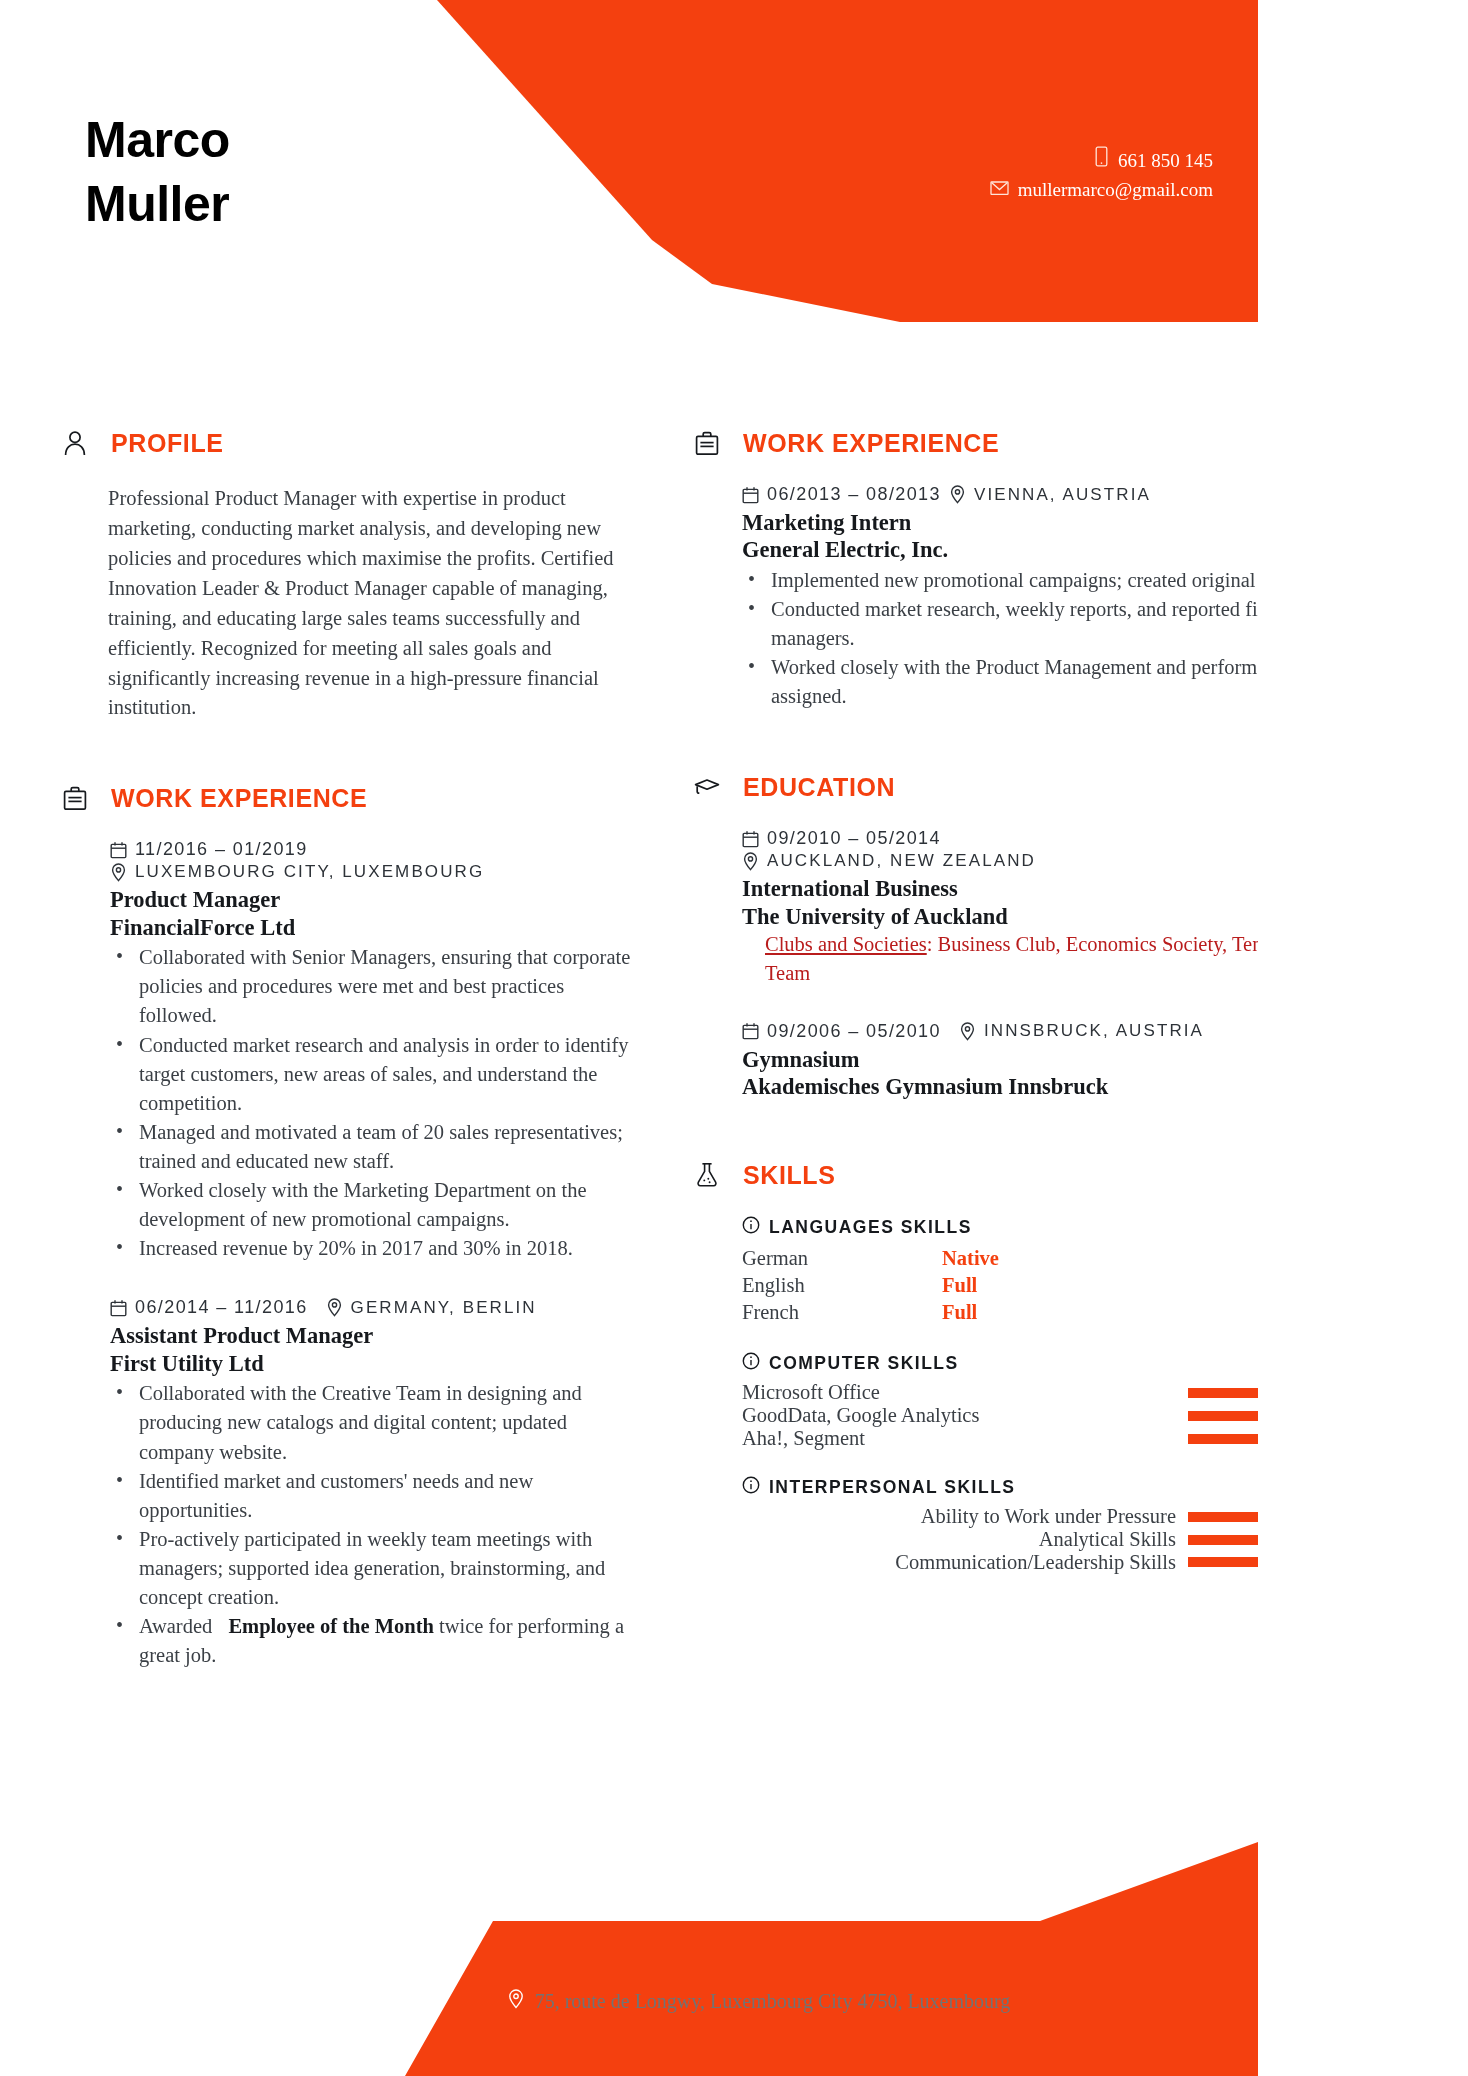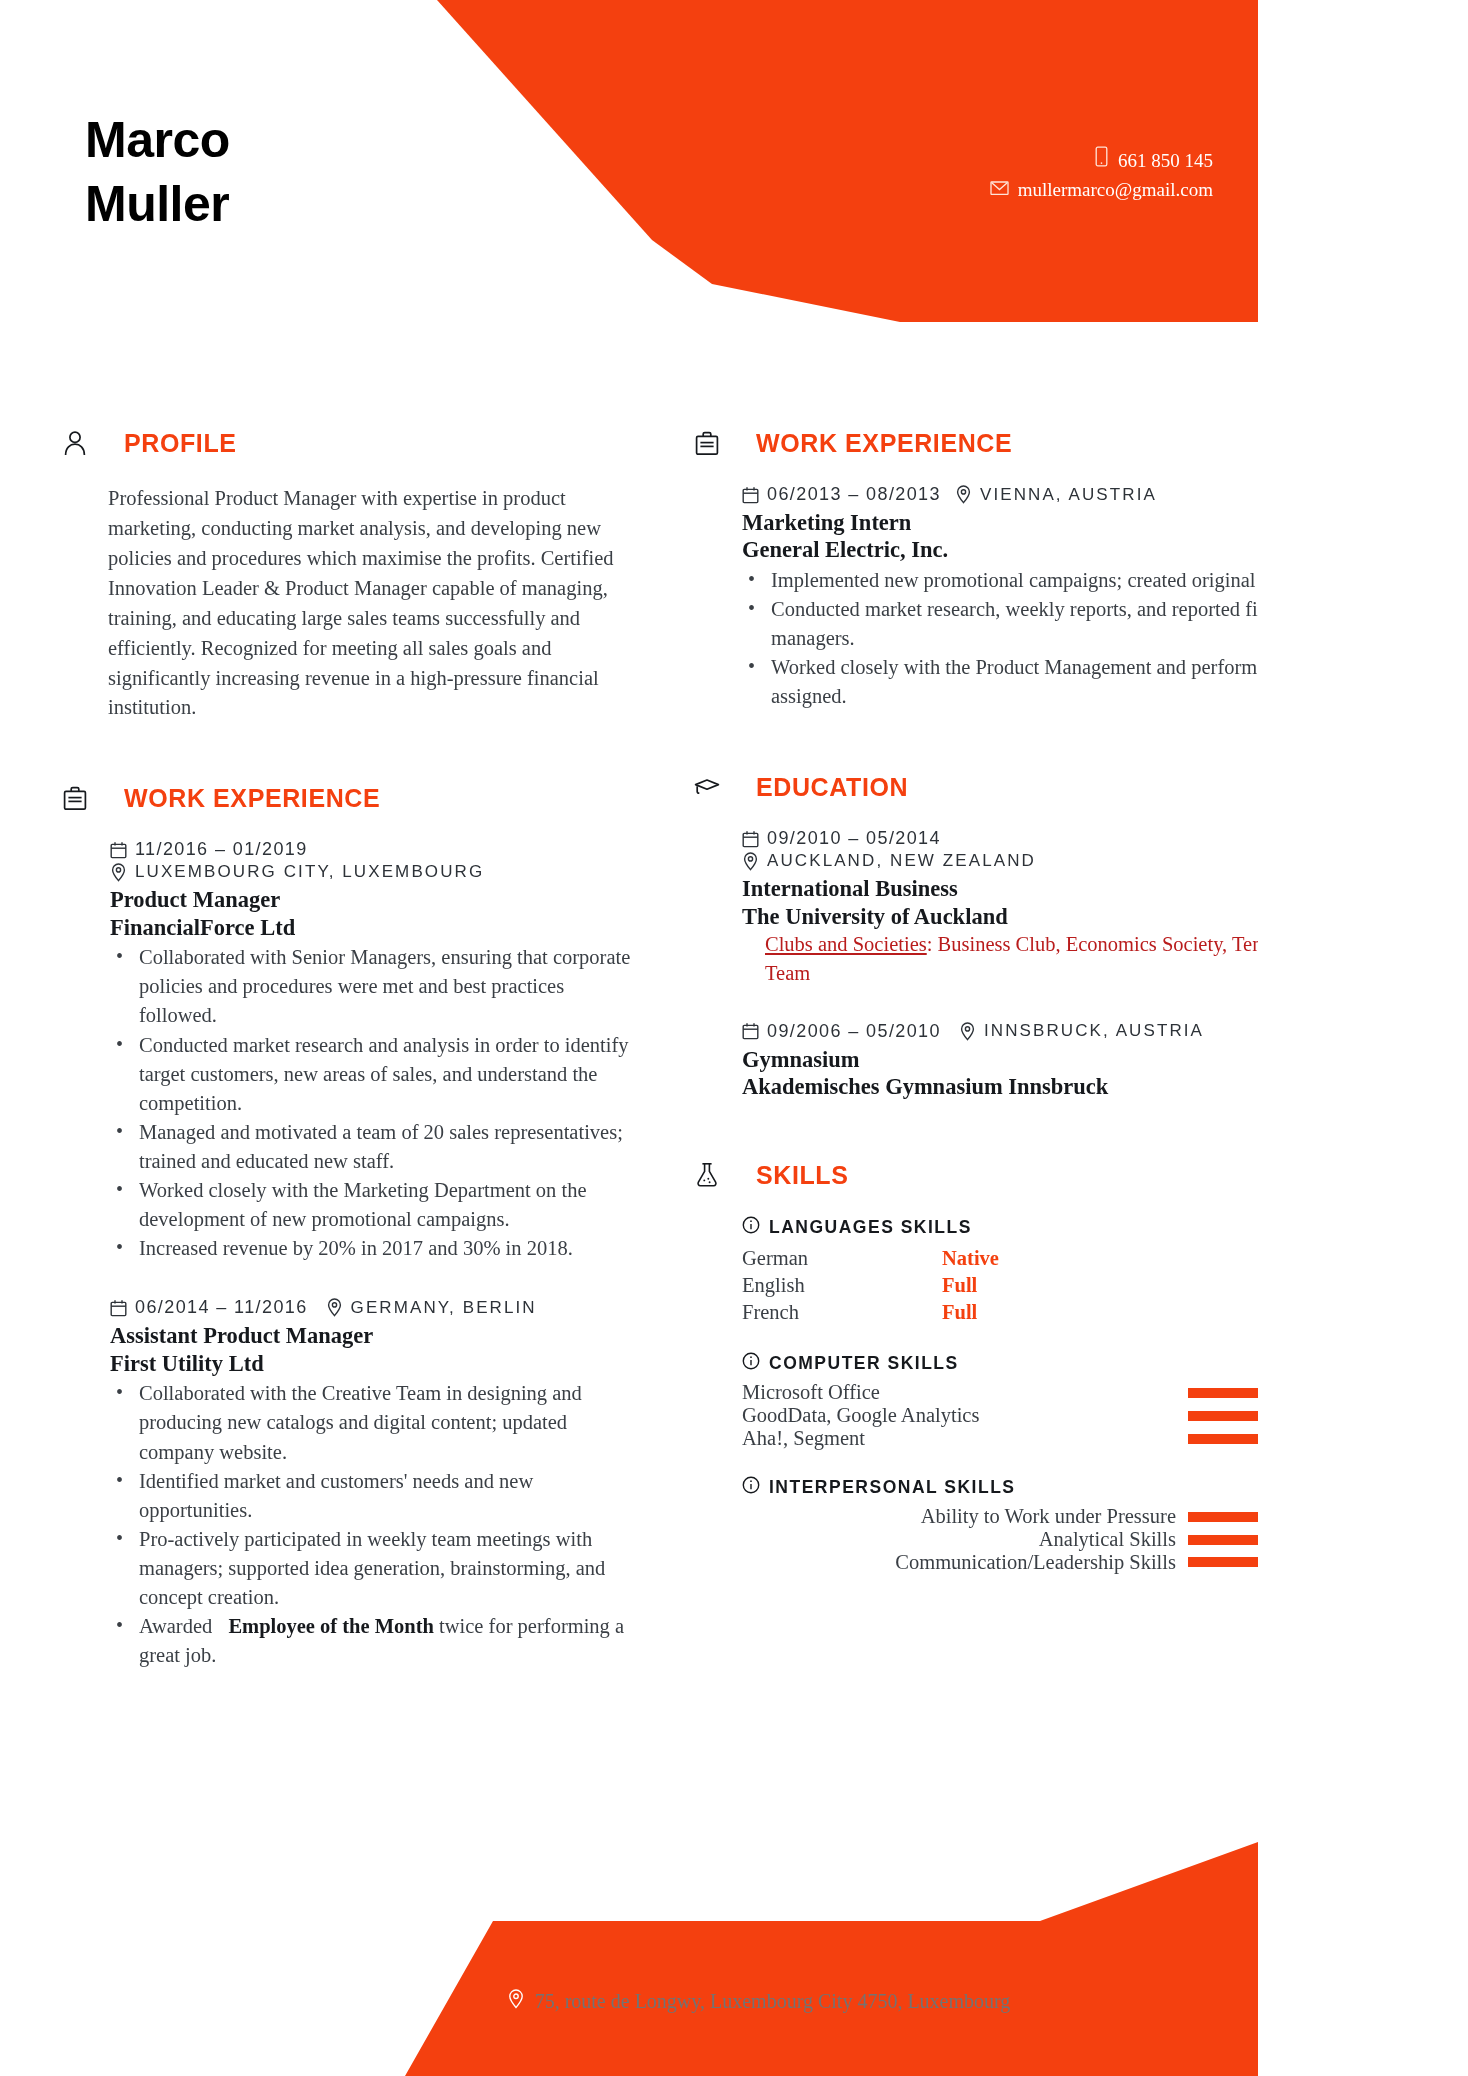--- a/index.html
+++ b/index.html
@@ -36,21 +36,21 @@
   .contact-row { display:flex; justify-content:flex-end; align-items:center; gap:9px; white-space:nowrap; }
   .contact-row svg { flex:0 0 auto; }
 
   
   .columns { position:absolute; left:0; top:430px; width:1468px; z-index:6; display:flex; }
   .col-left  { width:676px; padding-left:62px; padding-right:32px; }
   .col-right { width:792px; padding-left:18px; padding-right:58px; }
 
   
   .section { margin-bottom:0; }
-  .section-head { display:flex; align-items:center; gap:36px; margin-bottom:28px; }
+  .section-head { display:flex; align-items:center; gap:23px; margin-bottom:28px; }
   .section-head .sh-icon { width:26px; height:26px; display:flex; align-items:center; justify-content:center; flex:0 0 26px; }
   .section-title {
     font-family:"Liberation Sans", sans-serif;
     font-weight:bold; font-size:25px; letter-spacing:0.6px;
     color:#f4400f; text-transform:uppercase; line-height:1;
   }
 
   .section-body { padding-left:48px; }
 
   
@@ -267,21 +267,21 @@
               <path d="M8.2 5.4 V3.1 a1.5 1.5 0 0 1 1.5-1.5 h4.6 a1.5 1.5 0 0 1 1.5 1.5 V5.4"></path>
               <line x1="5.4" y1="11.6" x2="18.6" y2="11.6"></line>
               <line x1="5.4" y1="15.4" x2="18.6" y2="15.4"></line>
             </svg>
           </span>
           <span class="section-title">WORK EXPERIENCE</span>
         </div>
 
         <div class="section-body">
           <div class="entry">
-            <div class="meta-row" style="margin-bottom:4px; gap:14px;">
+            <div class="meta-row" style="margin-bottom:4px; gap:8px;">
               <span class="meta-item">
                 <span class="meta-icon">
                   <svg width="17" height="18" viewBox="0 0 17 18" fill="none" stroke="#2d3238" stroke-width="1.4">
                     <rect x="1.2" y="3.4" width="14.6" height="13.2" rx="1"></rect>
                     <line x1="1.2" y1="7.2" x2="15.8" y2="7.2"></line>
                     <line x1="5" y1="1.2" x2="5" y2="4.6"></line>
                     <line x1="12" y1="1.2" x2="12" y2="4.6"></line>
                   </svg>
                 </span>
                 <span class="meta-text">06/2013 – 08/2013</span>

